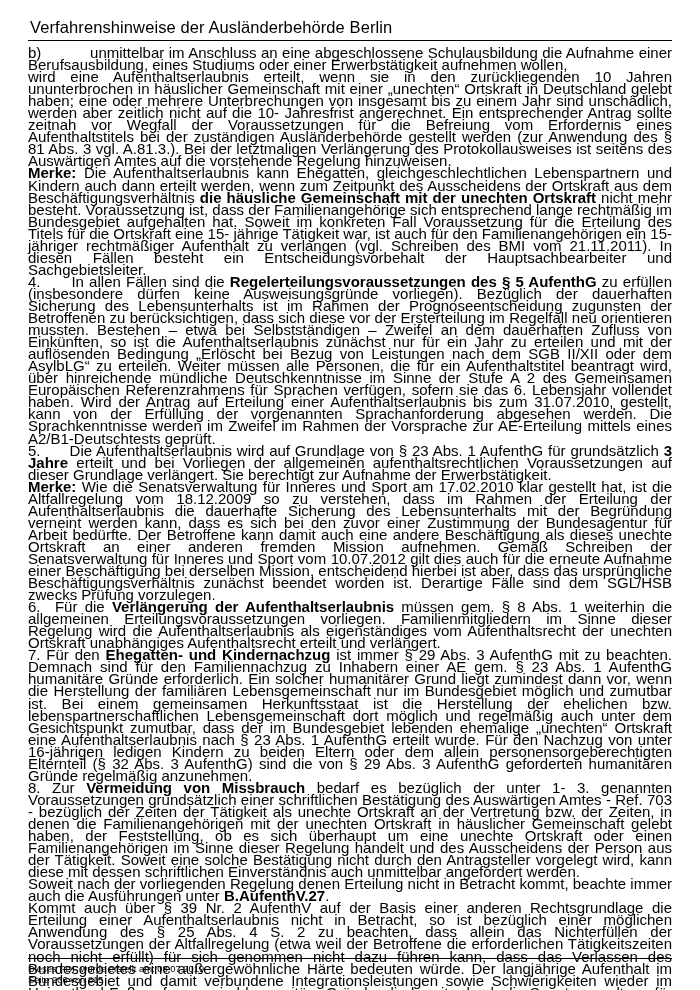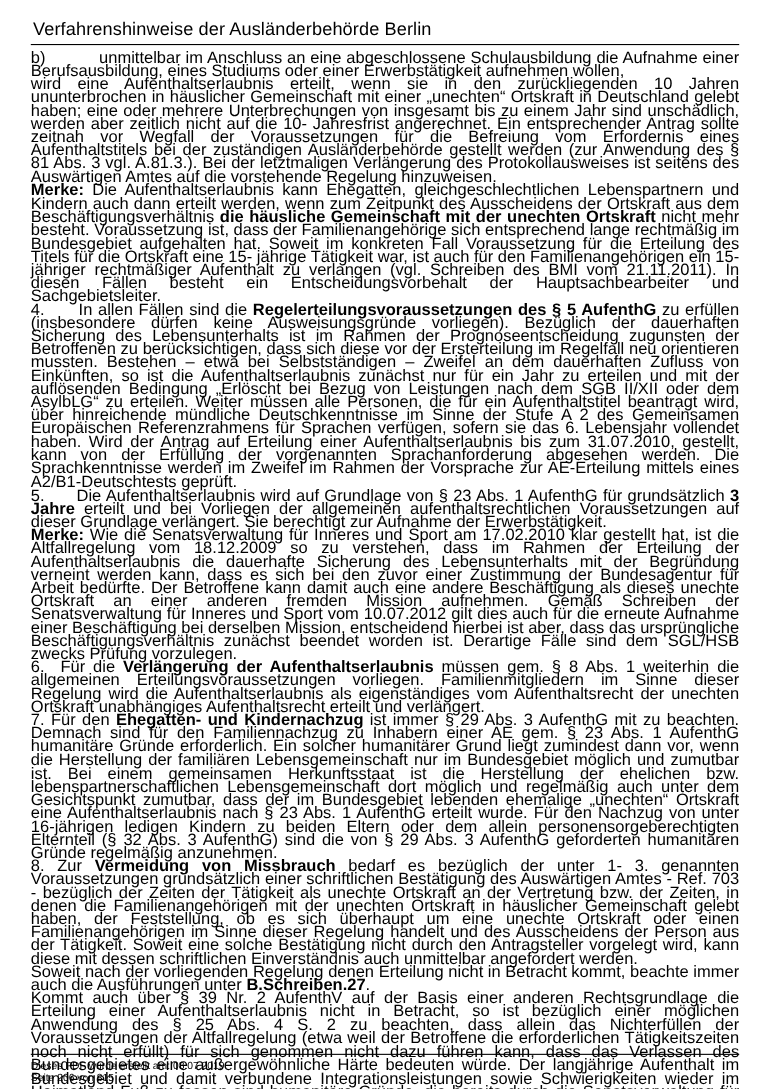--- a/index.html
+++ b/index.html
@@ -74,21 +74,21 @@
   <div class="body-text" id="body-container">
       <div class="para"><span>b)</span><span>&nbsp;&nbsp;&nbsp;&nbsp;&nbsp;&nbsp;&nbsp;&nbsp;&nbsp;&nbsp;&nbsp;unmittelbar im Anschluss an eine abgeschlossene Schulausbildung die Aufnahme einer Berufsausbildung, eines Studiums oder einer Erwerbstätigkeit aufnehmen wollen,</span></div>
       <div class="para"><span>wird eine Aufenthaltserlaubnis erteilt, wenn sie in den zurückliegenden 10 Jahren ununterbrochen in häuslicher Gemeinschaft mit einer „unechten“ Ortskraft in Deutschland gelebt haben; eine oder mehrere Unterbrechungen von insgesamt bis zu einem Jahr sind unschädlich, werden aber zeitlich nicht auf die 10- Jahresfrist angerechnet. Ein entsprechender Antrag sollte zeitnah vor Wegfall der Voraussetzungen für die Befreiung vom Erfordernis eines Aufenthaltstitels bei der zuständigen Ausländerbehörde gestellt werden (zur Anwendung des § 81 Abs. 3 vgl. A.81.3.). Bei der letztmaligen Verlängerung des Protokollausweises ist seitens des Auswärtigen Amtes auf die vorstehende Regelung hinzuweisen.</span></div>
       <div class="para"><b>Merke:</b><span> Die Aufenthaltserlaubnis kann Ehegatten, gleichgeschlechtlichen Lebenspartnern und Kindern auch dann erteilt werden, wenn zum Zeitpunkt des Ausscheidens der Ortskraft aus dem Beschäftigungsverhältnis </span><b>die häusliche Gemeinschaft mit der unechten Ortskraft</b><span> nicht mehr besteht. Voraussetzung ist, dass der Familienangehörige sich entsprechend lange rechtmäßig im Bundesgebiet aufgehalten hat. Soweit im konkreten Fall Voraussetzung für die Erteilung des Titels für die Ortskraft eine 15- jährige Tätigkeit war, ist auch für den Familienangehörigen ein 15- jähriger rechtmäßiger Aufenthalt zu verlangen (vgl. Schreiben des BMI vom 21.11.2011). In diesen Fällen besteht ein Entscheidungsvorbehalt der Hauptsachbearbeiter und Sachgebietsleiter.</span></div>
       <div class="para"><span>4.</span><span>&nbsp;&nbsp;&nbsp;&nbsp;&nbsp;&nbsp;In allen Fällen sind die </span><b>Regelerteilungsvoraussetzungen des § 5 AufenthG</b><span> zu erfüllen (insbesondere dürfen keine Ausweisungsgründe vorliegen). Bezüglich der dauerhaften Sicherung des Lebensunterhalts ist im Rahmen der Prognoseentscheidung zugunsten der Betroffenen zu berücksichtigen, dass sich diese vor der Ersterteilung im Regelfall neu orientieren mussten. Bestehen – etwa bei Selbstständigen – Zweifel an dem dauerhaften Zufluss von Einkünften, so ist die Aufenthaltserlaubnis zunächst nur für ein Jahr zu erteilen und mit der auflösenden Bedingung „Erlöscht bei Bezug von Leistungen nach dem SGB II/XII oder dem AsylbLG“ zu erteilen. Weiter müssen alle Personen, die für ein Aufenthaltstitel beantragt wird, über hinreichende mündliche Deutschkenntnisse im Sinne der Stufe A 2 des Gemeinsamen Europäischen Referenzrahmens für Sprachen verfügen, sofern sie das 6. Lebensjahr vollendet haben. Wird der Antrag auf Erteilung einer Aufenthaltserlaubnis bis zum 31.07.2010, gestellt, kann von der Erfüllung der vorgenannten Sprachanforderung abgesehen werden. Die Sprachkenntnisse werden im Zweifel im Rahmen der Vorsprache zur AE-Erteilung mittels eines A2/B1-Deutschtests geprüft.</span></div>
       <div class="para"><span>5.</span><span>&nbsp;&nbsp;&nbsp;&nbsp;&nbsp;&nbsp;Die Aufenthaltserlaubnis wird auf Grundlage von § 23 Abs. 1 AufenthG für grundsätzlich </span><b>3 Jahre</b><span> erteilt und bei Vorliegen der allgemeinen aufenthaltsrechtlichen Voraussetzungen auf dieser Grundlage verlängert. Sie berechtigt zur Aufnahme der Erwerbstätigkeit.</span></div>
       <div class="para"><b>Merke:</b><span> Wie die Senatsverwaltung für Inneres und Sport am 17.02.2010 klar gestellt hat, ist die Altfallregelung vom 18.12.2009 so zu verstehen, dass im Rahmen der Erteilung der Aufenthaltserlaubnis die dauerhafte Sicherung des Lebensunterhalts mit der Begründung verneint werden kann, dass es sich bei den zuvor einer Zustimmung der Bundesagentur für Arbeit bedürfte. Der Betroffene kann damit auch eine andere Beschäftigung als dieses unechte Ortskraft an einer anderen fremden Mission aufnehmen. Gemäß Schreiben der Senatsverwaltung für Inneres und Sport vom 10.07.2012 gilt dies auch für die erneute Aufnahme einer Beschäftigung bei derselben Mission, entscheidend hierbei ist aber, dass das ursprüngliche Beschäftigungsverhältnis zunächst beendet worden ist. Derartige Fälle sind dem SGL/HSB zwecks Prüfung vorzulegen.</span></div>
       <div class="para"><span>6.</span><span>&nbsp;&nbsp;Für die </span><b>Verlängerung der Aufenthaltserlaubnis</b><span> müssen gem. § 8 Abs. 1 weiterhin die allgemeinen Erteilungsvoraussetzungen vorliegen. Familienmitgliedern im Sinne dieser Regelung wird die Aufenthaltserlaubnis als eigenständiges vom Aufenthaltsrecht der unechten Ortskraft unabhängiges Aufenthaltsrecht erteilt und verlängert.</span></div>
       <div class="para"><span>7. Für den </span><b>Ehegatten- und Kindernachzug</b><span> ist immer § 29 Abs. 3 AufenthG mit zu beachten. Demnach sind für den Familiennachzug zu Inhabern einer AE gem. § 23 Abs. 1 AufenthG humanitäre Gründe erforderlich. Ein solcher humanitärer Grund liegt zumindest dann vor, wenn die Herstellung der familiären Lebensgemeinschaft nur im Bundesgebiet möglich und zumutbar ist. Bei einem gemeinsamen Herkunftsstaat ist die Herstellung der ehelichen bzw. lebenspartnerschaftlichen Lebensgemeinschaft dort möglich und regelmäßig auch unter dem Gesichtspunkt zumutbar, dass der im Bundesgebiet lebenden ehemalige „unechten“ Ortskraft eine Aufenthaltserlaubnis nach § 23 Abs. 1 AufenthG erteilt wurde. Für den Nachzug von unter 16-jährigen ledigen Kindern zu beiden Eltern oder dem allein personensorgeberechtigten Elternteil (§ 32 Abs. 3 AufenthG) sind die von § 29 Abs. 3 AufenthG geforderten humanitären Gründe regelmäßig anzunehmen.</span></div>
       <div class="para"><span>8. Zur </span><b>Vermeidung von Missbrauch</b><span> bedarf es bezüglich der unter 1- 3. genannten Voraussetzungen grundsätzlich einer schriftlichen Bestätigung des Auswärtigen Amtes - Ref. 703 - bezüglich der Zeiten der Tätigkeit als unechte Ortskraft an der Vertretung bzw. der Zeiten, in denen die Familienangehörigen mit der unechten Ortskraft in häuslicher Gemeinschaft gelebt haben, der Feststellung, ob es sich überhaupt um eine unechte Ortskraft oder einen Familienangehörigen im Sinne dieser Regelung handelt und des Ausscheidens der Person aus der Tätigkeit. Soweit eine solche Bestätigung nicht durch den Antragsteller vorgelegt wird, kann diese mit dessen schriftlichen Einverständnis auch unmittelbar angefordert werden.</span></div>
-      <div class="para"><span>Soweit nach der vorliegenden Regelung denen Erteilung nicht in Betracht kommt, beachte immer auch die Ausführungen unter </span><b>B.Schreiben.27</b><span>.</span></div>
+      <div class="para"><span>Soweit nach der vorliegenden Regelung denen Erteilung nicht in Betracht kommt, beachte immer auch die Ausführungen unter </span><b>B.AufenthV.27</b><span>.</span></div>
       <div class="para"><span>Kommt auch über § 39 Nr. 2 AufenthV auf der Basis einer anderen Rechtsgrundlage die Erteilung einer Aufenthaltserlaubnis nicht in Betracht, so ist bezüglich einer möglichen Anwendung des § 25 Abs. 4 S. 2 zu beachten, dass allein das Nichterfüllen der Voraussetzungen der Altfallregelung (etwa weil der Betroffene die erforderlichen Tätigkeitszeiten noch nicht erfüllt) für sich genommen nicht dazu führen kann, dass das Verlassen des Bundesgebietes eine außergewöhnliche Härte bedeuten würde. Der langjährige Aufenthalt im Bundesgebiet und damit verbundene Integrationsleistungen sowie Schwierigkeiten wieder im Heimatland Fuß zu fassen sind humanitäre Gründe, die bereits durch die Senatsverwaltung für Inneres und Sport bei Erlass der Altfallregelung berücksichtigt wurden. Im übrigen scheitert die Erteilung des § 25 Abs. 4 S. 2 bereits daran, dass es sich ja gerade um einen Antrag auf Verlängerung einer Aufenthaltserlaubnis sondern um solche auf erstmalige Erteilung handelt (vgl. insofern Nr. 25.4.2.2 AufenthG-VwV sowie Nr. 25.4.2.4.2.3. erster Satz AufenthG- VwV).</span></div>
     </div>
 
   <div class="footer">
     <hr class="footer-rule">
     <div class="footer-row">
       <span>Dieses PDF wurde erstellt am: 08.07.2019</span>
       <span>Seite 206 von 815</span>
     </div>
   </div>

